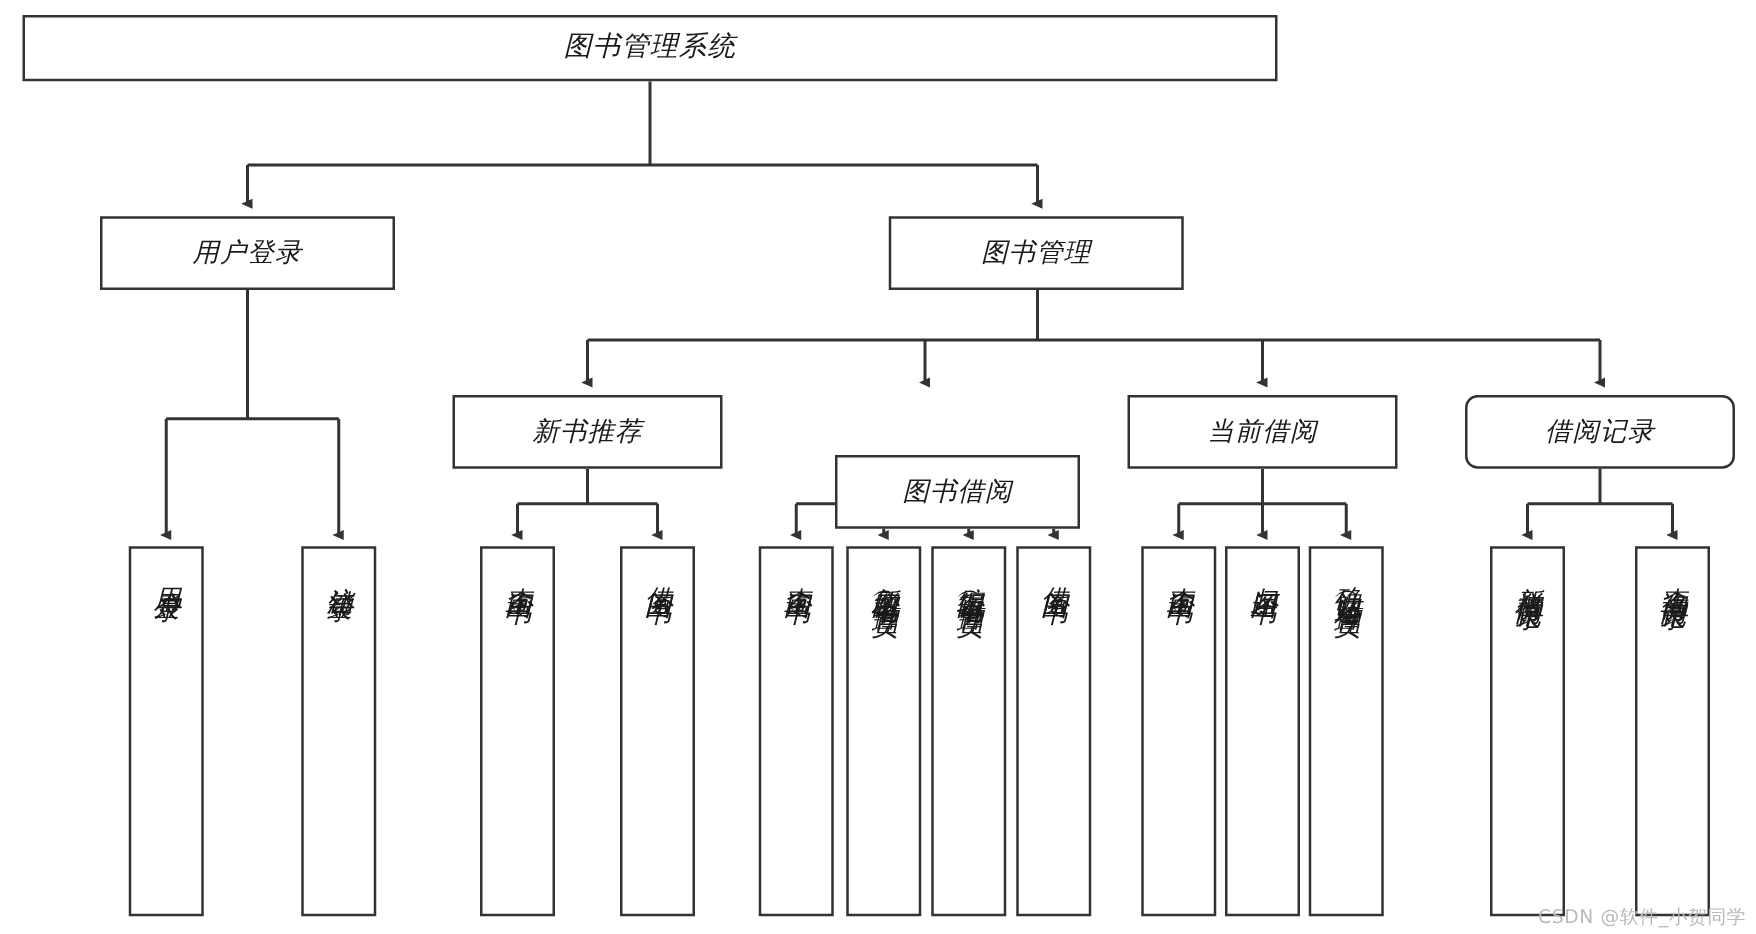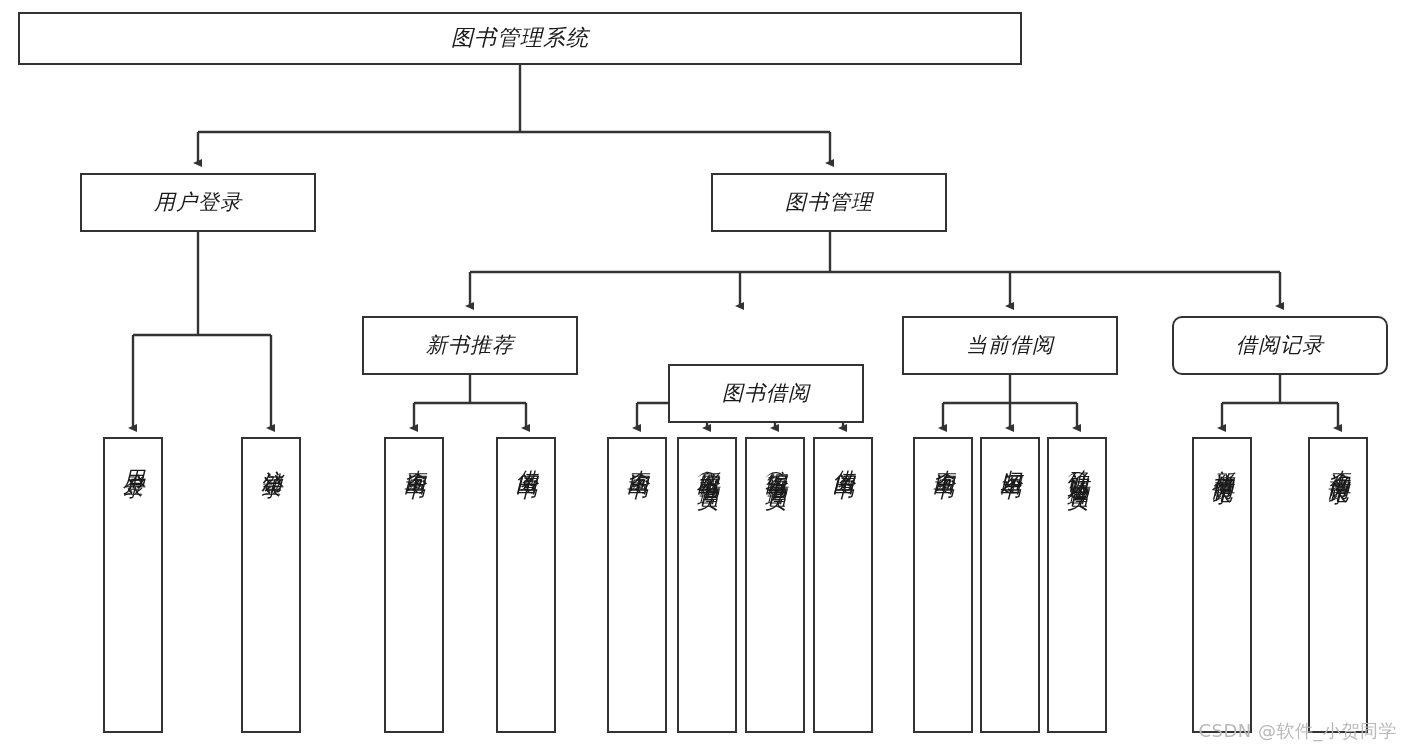--- a/index.html
+++ b/index.html
@@ -53,21 +53,21 @@
     left: 0;
     top: 0;
     width: 1405px;
     height: 747px;
     pointer-events: none;
   }
   #watermark {
     position: absolute;
     right: 8px;
     bottom: 4px;
-    font-size: 18px;
+    font-size: 15px;
     color: #b9b9b9;
     letter-spacing: 0.5px;
     white-space: nowrap;
   }
 </style>
 </head>
 <body>
 
 <div id="canvas">
 

